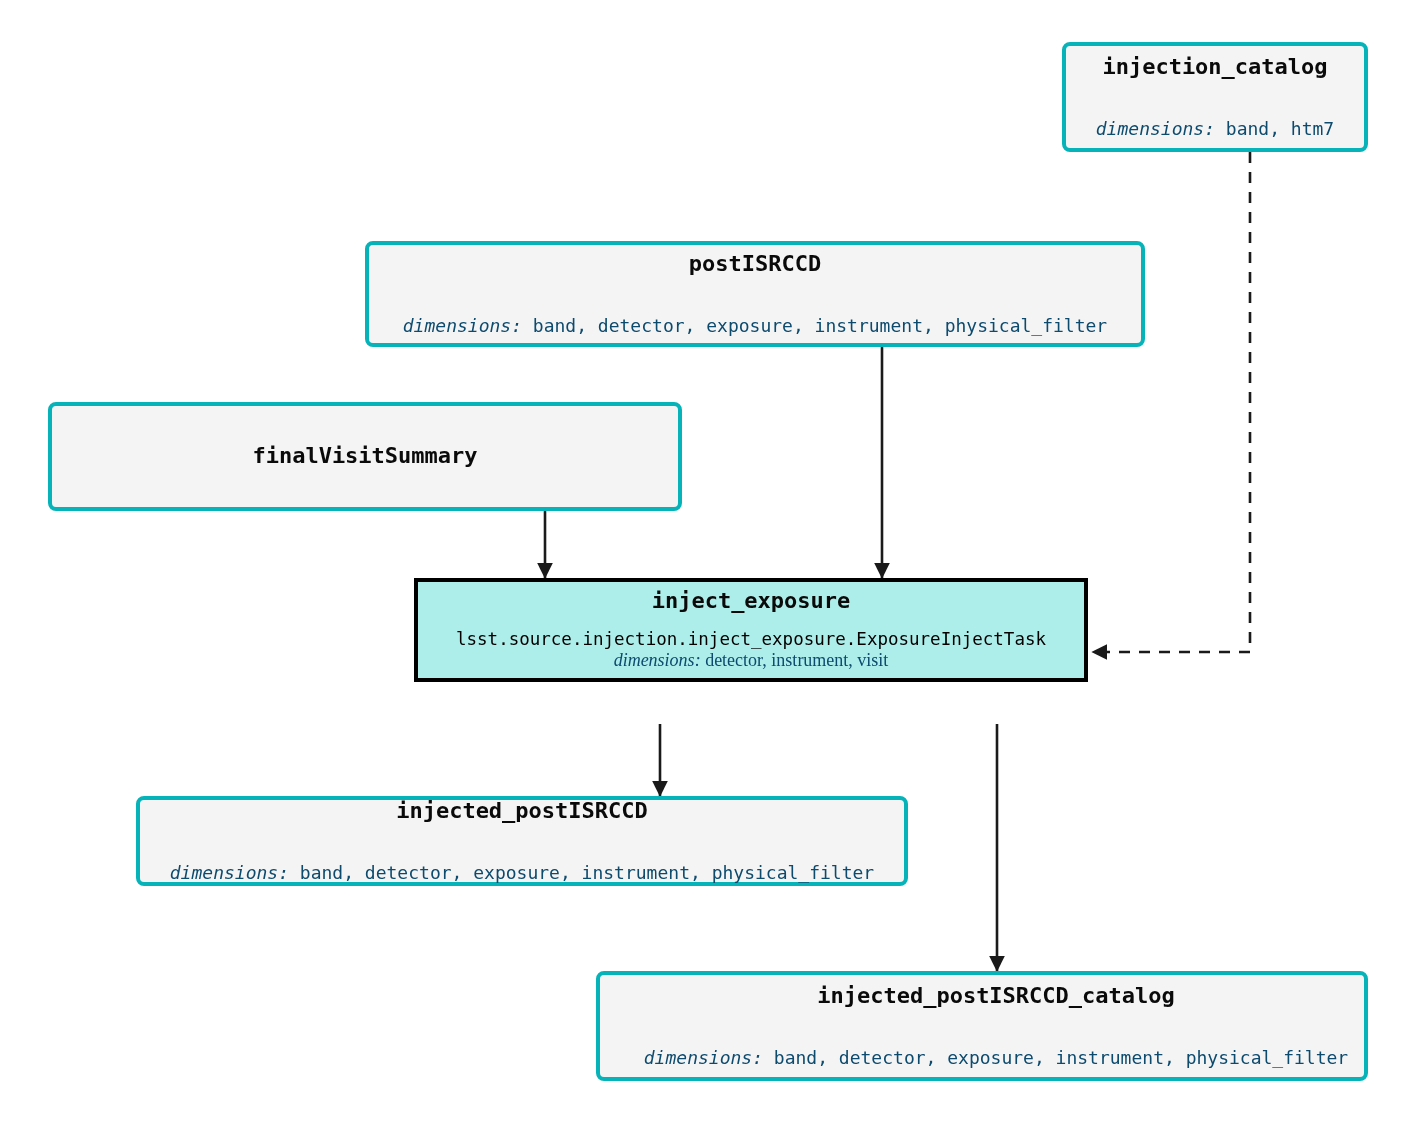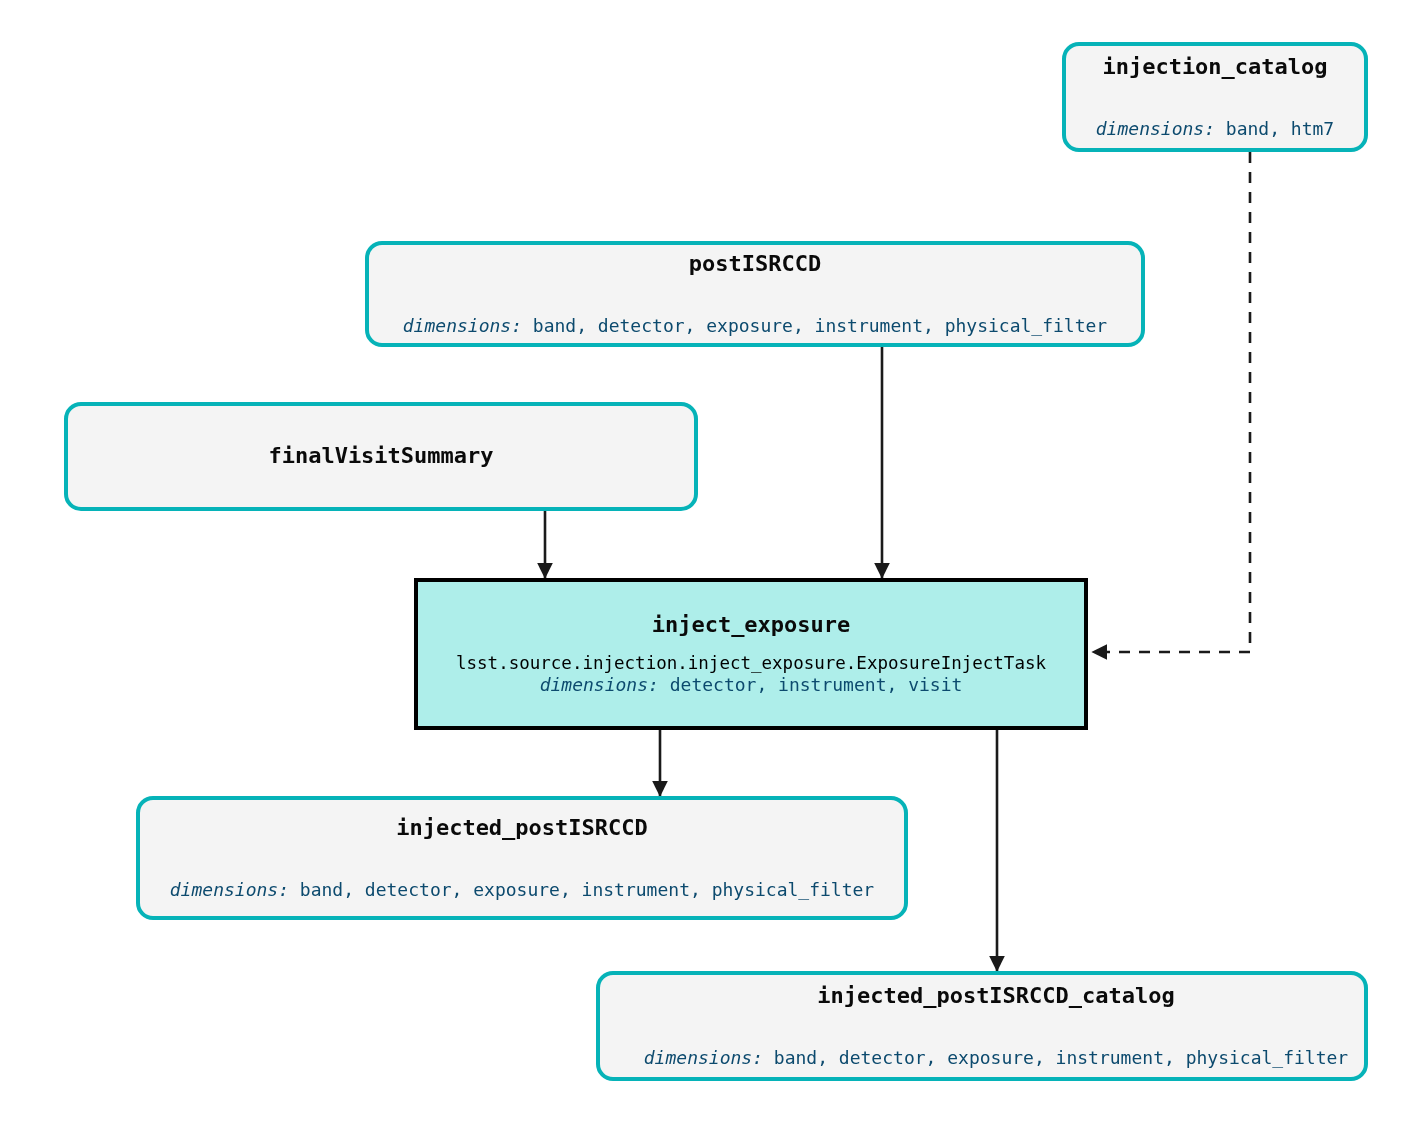--- a/index.html
+++ b/index.html
@@ -30,21 +30,21 @@
     position: absolute;
     box-sizing: border-box;
     display: flex;
     flex-direction: column;
     align-items: center;
     justify-content: center;
   }
   .node.dataset {
     background: #f4f4f4;
     border: 4px solid #06b3b8;
-    border-radius: 17px;
+    border-radius: 8px;
     gap: 20px;
   }
   .node.task {
     background: #aeeeea;
     border: 4px solid #000000;
     border-radius: 0;
   }
   .node-title {
     font-weight: bold;
     font-size: 22px;
@@ -65,20 +65,21 @@
   }
   .node-dims {
     font-size: 18px;
     color: #0c4a6e;
     white-space: nowrap;
     line-height: 1.1;
     margin-top: 20px;
   }
   .node.task .node-dims {
     margin-top: 2px;
+    font-family: Liberation Serif, serif;
   }
   .dims-label {
     font-style: italic;
   }
   .dims-values {
     font-style: normal;
   }
 </style>
 </head>
 <body>
@@ -116,31 +117,31 @@
   <div class="node dataset" style="left:1062px; top:42px; width:306px; height:110px;">
     <div class="node-title">injection_catalog</div>
     <div class="node-dims"><span class="dims-label">dimensions:</span><span class="dims-values"> band, htm7</span></div>
   </div>
 
   <div class="node dataset" style="left:365px; top:241px; width:780px; height:106px;">
     <div class="node-title">postISRCCD</div>
     <div class="node-dims"><span class="dims-label">dimensions:</span><span class="dims-values"> band, detector, exposure, instrument, physical_filter</span></div>
   </div>
 
-  <div class="node dataset" style="left:64px; top:402px; width:634px; height:109px;">
+  <div class="node dataset" style="left:48px; top:402px; width:634px; height:109px;">
     <div class="node-title">finalVisitSummary</div>
   </div>
 
-  <div class="node task" style="left:414px; top:578px; width:674px; height:152px;">
+  <div class="node task" style="left:414px; top:578px; width:674px; height:104px;">
     <div class="node-title">inject_exposure</div>
     <div class="node-class">lsst.source.injection.inject_exposure.ExposureInjectTask</div>
     <div class="node-dims"><span class="dims-label">dimensions:</span><span class="dims-values"> detector, instrument, visit</span></div>
   </div>
 
-  <div class="node dataset" style="left:136px; top:796px; width:772px; height:124px;">
+  <div class="node dataset" style="left:136px; top:796px; width:772px; height:90px;">
     <div class="node-title">injected_postISRCCD</div>
     <div class="node-dims"><span class="dims-label">dimensions:</span><span class="dims-values"> band, detector, exposure, instrument, physical_filter</span></div>
   </div>
 
   <div class="node dataset" style="left:596px; top:971px; width:772px; height:110px;padding-left:28px;">
     <div class="node-title">injected_postISRCCD_catalog</div>
     <div class="node-dims"><span class="dims-label">dimensions:</span><span class="dims-values"> band, detector, exposure, instrument, physical_filter</span></div>
   </div>
 
 </div>

